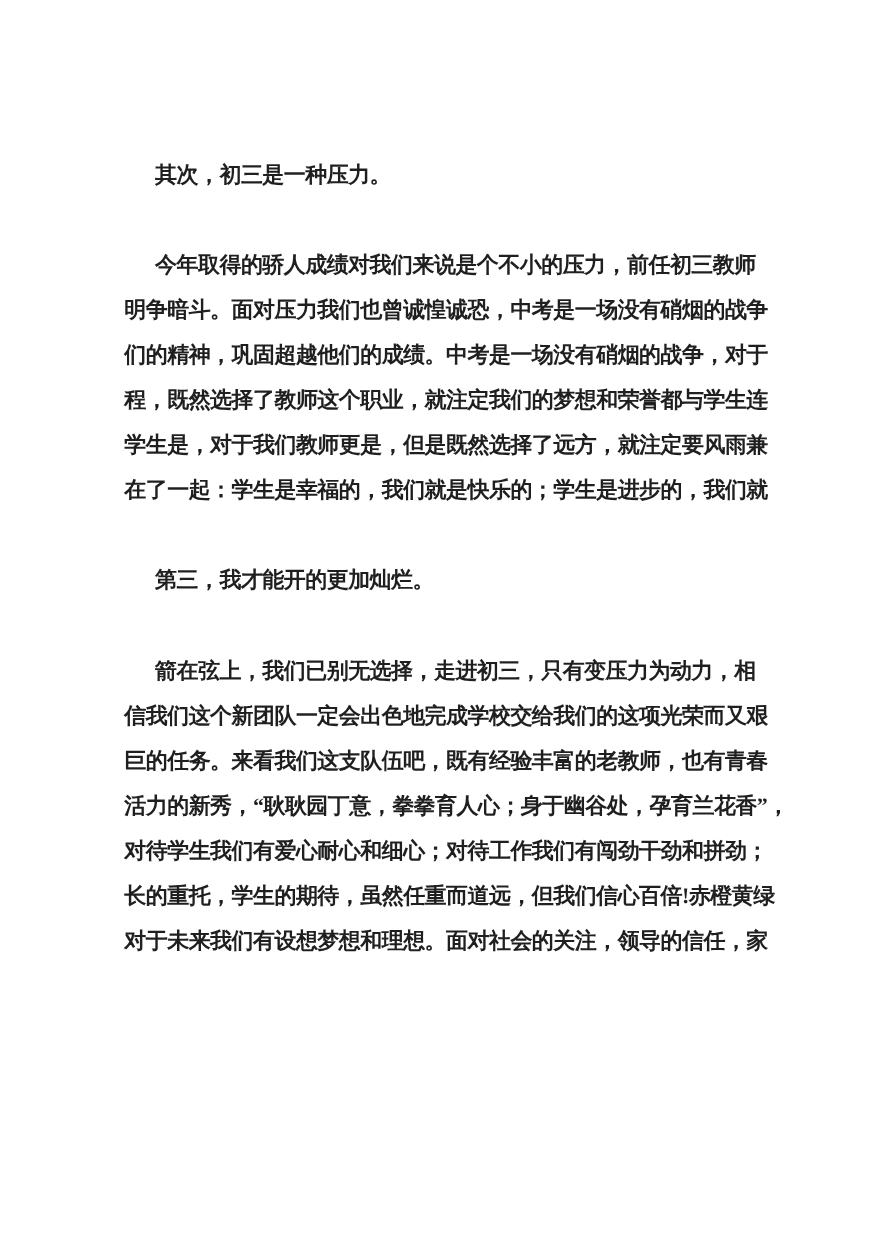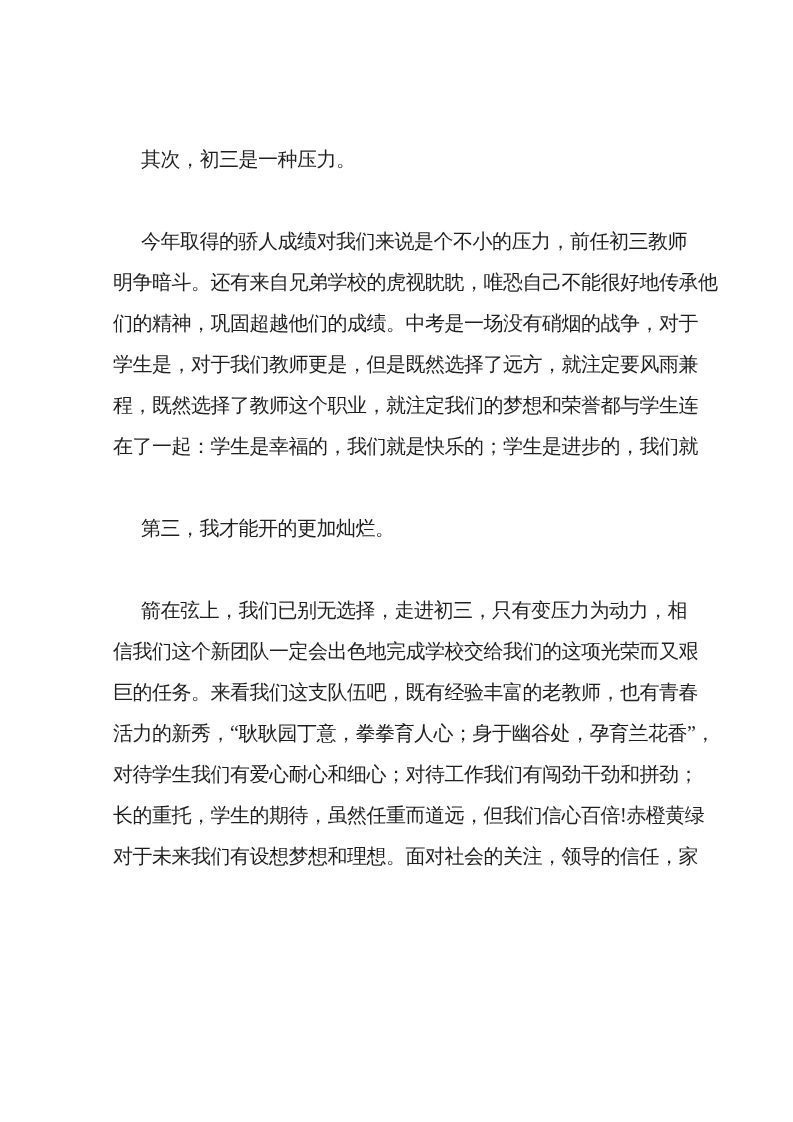--- a/index.html
+++ b/index.html
@@ -6,20 +6,21 @@
     margin: 0;
     padding: 0;
     background: #ffffff;
   }
   .page {
     position: relative;
     width: 793px;
     height: 1122px;
     background: #ffffff;
     overflow: hidden;
+    font-weight: bold;
   }
   .doc {
     box-sizing: border-box;
     padding: 139px 88px 0 113px;
     font-family: "Liberation Serif", "DejaVu Serif", serif;
     font-size: 20px;
     line-height: 41px;
     letter-spacing: -0.5px;
     color: #1f1f1f;
   }
@@ -40,24 +41,24 @@
 
 <div class="page">
   <div class="doc">
 
     <div class="para">
       <span class="line first">其次，初三是一种压力。</span>
     </div>
 
     <div class="para">
       <span class="line first">今年取得的骄人成绩对我们来说是个不小的压力，前任初三教师</span>
-      <span class="line">明争暗斗。还有来自兄弟学校的虎视眈眈，唯恐自己不能很好地传承他</span>
+      <span class="line">明争暗斗。面对压力我们也曾诚惶诚恐，中考是一场没有硝烟的战争</span>
       <span class="line">们的精神，巩固超越他们的成绩。中考是一场没有硝烟的战争，对于</span>
+      <span class="line">程，既然选择了教师这个职业，就注定我们的梦想和荣誉都与学生连</span>
       <span class="line">学生是，对于我们教师更是，但是既然选择了远方，就注定要风雨兼</span>
-      <span class="line">程，既然选择了教师这个职业，就注定我们的梦想和荣誉都与学生连</span>
       <span class="line">在了一起：学生是幸福的，我们就是快乐的；学生是进步的，我们就</span>
     </div>
 
     <div class="para">
       <span class="line first">第三，我才能开的更加灿烂。</span>
     </div>
 
     <div class="para">
       <span class="line first">箭在弦上，我们已别无选择，走进初三，只有变压力为动力，相</span>
       <span class="line">信我们这个新团队一定会出色地完成学校交给我们的这项光荣而又艰</span>

